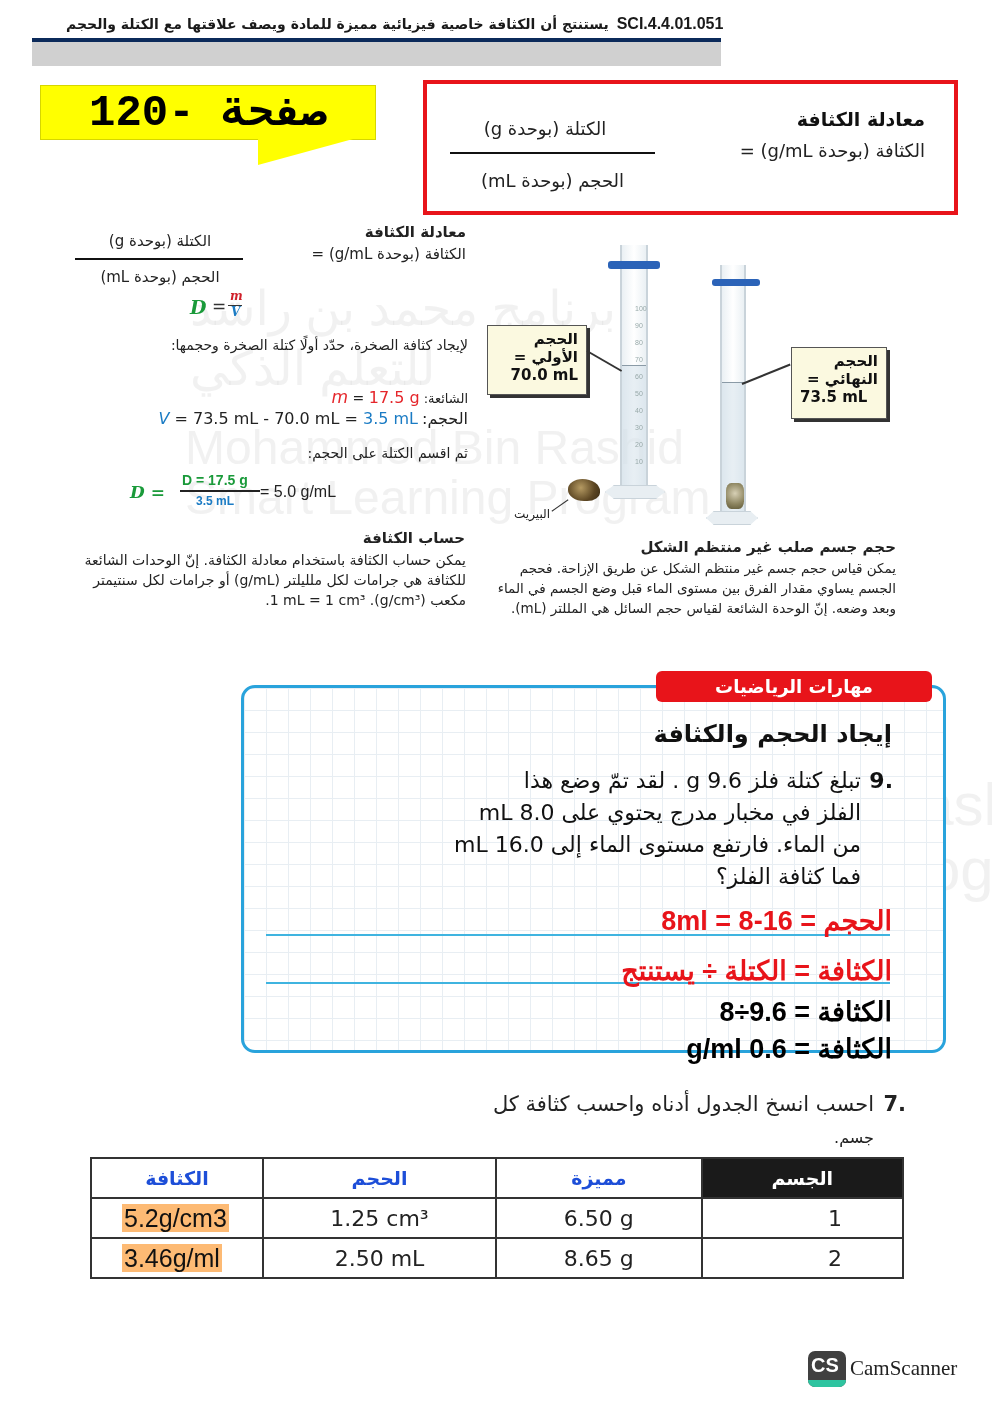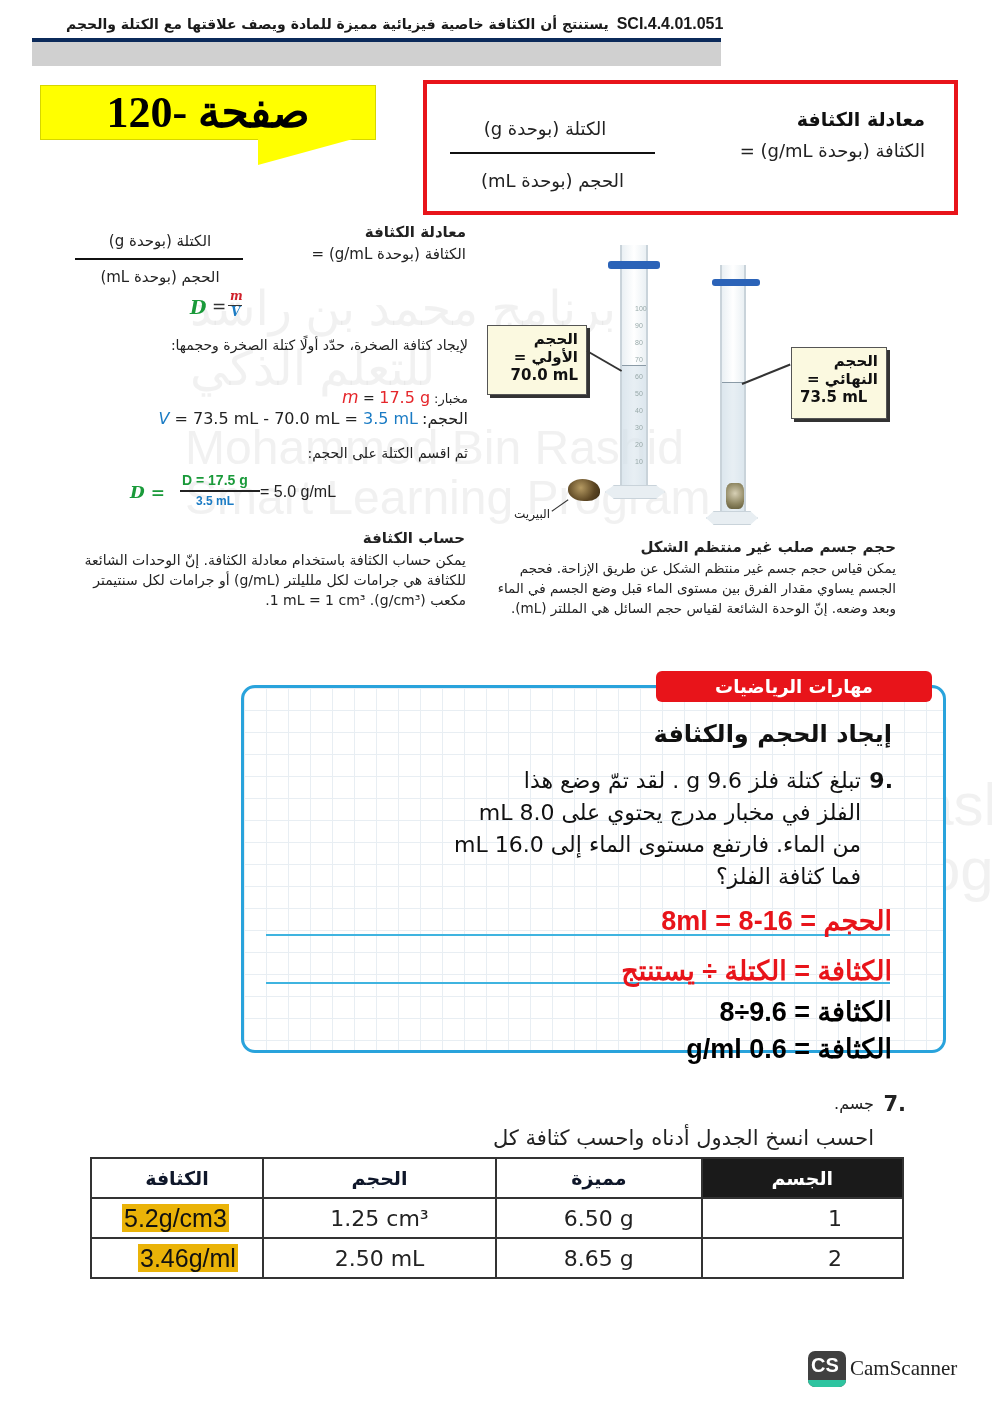--- a/index.html
+++ b/index.html
@@ -10,21 +10,21 @@
     .rtl { direction: rtl; text-align: right; }
 
     
     .hdr-text { left: 66px; top: 10px; width: 652px; height: 28px; font-size: 15px; font-weight: bold; color: #1a1a1a; white-space: nowrap; display:flex; justify-content:flex-start; align-items:center; gap:8px; }
     .hdr-code { font-family: "Liberation Sans", sans-serif; font-weight: bold; font-size: 16px; }
     .hdr-line { left: 32px; top: 38px; width: 689px; height: 4px; background: #0b2a5a; }
     .hdr-gray { left: 32px; top: 42px; width: 689px; height: 24px; background: #d0d0d0; }
 
     
     .callout { left: 40px; top: 85px; width: 336px; height: 55px; background: #ffff00; border: 1px solid #d6d600; }
-    .callout-text { left: 40px; top: 85px; width: 336px; height: 55px; font-family: Liberation Serif, serif; font-weight: bold; font-size: 44px; color: #000; display:flex; justify-content:center; align-items:center; direction: rtl; line-height:1; }
+    .callout-text { left: 40px; top: 85px; width: 336px; height: 55px; font-family: Liberation Mono, monospace; font-weight: bold; font-size: 44px; color: #000; display:flex; justify-content:center; align-items:center; direction: rtl; line-height:1; }
 
     
     .redbox { left: 423px; top: 80px; width: 535px; height: 135px; border: 4px solid #e8141a; background: #fff; }
     .fx-title { font-weight: bold; font-size: 19px; color: #111; }
     .fx-text { font-size: 18px; color: #222; }
     .frac-line { background: #111; height: 2px; }
 
     
     .lc { font-size: 14px; color: #222; }
     .lc-title { font-weight: bold; font-size: 15px; }
@@ -53,23 +53,23 @@
     .ans-line { height: 2px; background: #3fb4e0; }
     .ans-red { font-family: "Liberation Sans", sans-serif; font-weight: bold; color: #e8141a; font-size: 27px; }
     .ans-blk { font-family: "Liberation Sans", sans-serif; font-weight: bold; color: #000; font-size: 27px; }
 
     
     .q7 { font-size: 21px; color: #222; line-height: 34px; }
 
     
     table.dtab { border-collapse: collapse; font-size: 22px; }
     table.dtab td, table.dtab th { border: 2px solid #333; height: 40px; }
-    table.dtab th { font-weight: bold; font-size: 19px; color: #0f172a; background: #fff; }
+    table.dtab th { font-weight: bold; font-size: 19px; color: #1d4ed8; background: #fff; }
     table.dtab th.dark { background: #1a1a1a; color: #fff; }
-    .hl { background: #eab308; font-family: "Liberation Sans", sans-serif; font-size: 25px; color: #111; padding: 0 2px; }
+    .hl { background: #fdba74; font-family: "Liberation Sans", sans-serif; font-size: 25px; color: #111; padding: 0 2px; }
 
     
     .wm { color: rgba(200,200,200,0.25); font-family: "Liberation Sans", sans-serif; font-size: 48px; white-space: nowrap; pointer-events: none; }
 
     
     .cs-logo { left: 808px; top: 1351px; width: 38px; height: 36px; background: #404040; border-radius: 7px; overflow: hidden; }
     .cs-logo-bar { left: 0; bottom: 0; width: 100%; height: 7px; background: #2ec4a0; }
     .cs-logo-text { color: #fff; font-family: "Liberation Sans", sans-serif; font-weight: bold; font-size: 20px; left: 3px; top: 3px; }
     .cs-name { left: 850px; top: 1356px; font-family: "Liberation Serif", serif; font-size: 21px; color: #222; }
   </style>
@@ -111,21 +111,21 @@
   <span class="abs green-it" style="left:0; top:4px; font-size:19px;">D</span>
   <span class="abs" style="left:22px; top:4px; font-size:17px; color:#333;">=</span>
   <span class="abs red-it" style="left:40px; top:-3px; font-size:12px;">m</span>
   <span class="abs" style="left:38px; top:13px; width:14px; height:1px; background:#333;"></span>
   <span class="abs blue-it" style="left:41px; top:13px; font-size:12px;">V</span>
 </div>
 
 <div class="abs rtl lc" style="left:88px; top:335px; width:380px; line-height:20px;">لإيجاد كثافة الصخرة، حدّد أولًا كتلة الصخرة وحجمها:</div>
 
 <div class="abs rtl lc" style="left:200px; top:387px; width:268px; display:flex; flex-direction:row; align-items:baseline;">
-  <span style="font-size:13px;">مخبار:</span>
+  <span style="font-size:13px;">الشائعة:</span>
   <span style="direction:ltr; margin-right:4px;">
     <span class="red" style="font-style:italic; font-size:17px;">m</span><span> = </span><span class="red" style="font-size:16px;">17.5 g</span>
   </span>
 </div>
 <div class="abs rtl lc" style="left:120px; top:409px; width:348px; display:flex; align-items:baseline;">
   <span style="font-size:16px;">الحجم:</span>
   <span style="direction:ltr; margin-right:4px; font-size:16px;">
     <span class="blue" style="font-style:italic;">V</span><span> = 73.5 mL - 70.0 mL = </span><span class="blue">3.5 mL</span>
   </span>
 </div>
@@ -213,22 +213,22 @@
 <div class="abs ans-line" style="left:266px; top:934px; width:624px;"></div>
 <div class="abs rtl ans-red" style="left:500px; top:905px; width:392px;">الحجم = 16-8 = 8ml</div>
 <div class="abs ans-line" style="left:266px; top:982px; width:624px;"></div>
 <div class="abs rtl ans-red" style="left:500px; top:955px; width:392px;">الكثافة = الكتلة ÷ يستنتج</div>
 <div class="abs rtl ans-blk" style="left:500px; top:996px; width:392px;">الكثافة  = 9.6÷8</div>
 <div class="abs rtl ans-blk" style="left:500px; top:1033px; width:392px;">الكثافة = 0.6 g/ml</div>
 
 <div class="abs rtl q7" style="left:120px; top:1087px; width:786px; display:flex; direction:rtl;">
   <span style="font-weight:bold; width:32px; direction:ltr; text-align:right;">7.</span>
   <div style="flex:1;">
+    <div>احسب  انسخ الجدول أدناه واحسب كثافة كل</div>
     <div style="font-size:16px;">جسم.</div>
-    <div>احسب  انسخ الجدول أدناه واحسب كثافة كل</div>
   </div>
 </div>
 
 <table class="abs dtab" style="left:90px; top:1157px; width:814px;" dir="rtl">
   <tbody>
       <tr>
     <th class="dark" style="width:202px;">الجسم</th>
     <th style="width:206px;">مميزة</th>
     <th style="width:234px;">الحجم</th>
     <th style="width:172px;">الكثافة</th>
@@ -236,21 +236,21 @@
   <tr>
     <td style="text-align:right; padding-right:60px;">1</td>
     <td style="text-align:center; direction:ltr;">6.50 g</td>
     <td style="text-align:center; direction:ltr;">1.25 cm³</td>
     <td style="text-align:left; direction:ltr; padding-left:30px;"><span class="hl">5.2g/cm3</span></td>
   </tr>
   <tr>
     <td style="text-align:right; padding-right:60px;">2</td>
     <td style="text-align:center; direction:ltr;">8.65 g</td>
     <td style="text-align:center; direction:ltr;">2.50 mL</td>
-    <td style="text-align:center; direction:ltr; padding-left:22px;"><span class="hl">3.46g/ml</span></td>
+    <td style="text-align:left; direction:ltr; padding-left:30px;"><span class="hl">3.46g/ml</span></td>
   </tr>
 </tbody>
   </table>
 
 <div class="abs cs-logo">
   <div class="abs cs-logo-text">CS</div>
   <div class="abs cs-logo-bar"></div>
 </div>
 <div class="abs cs-name">CamScanner</div>
 

